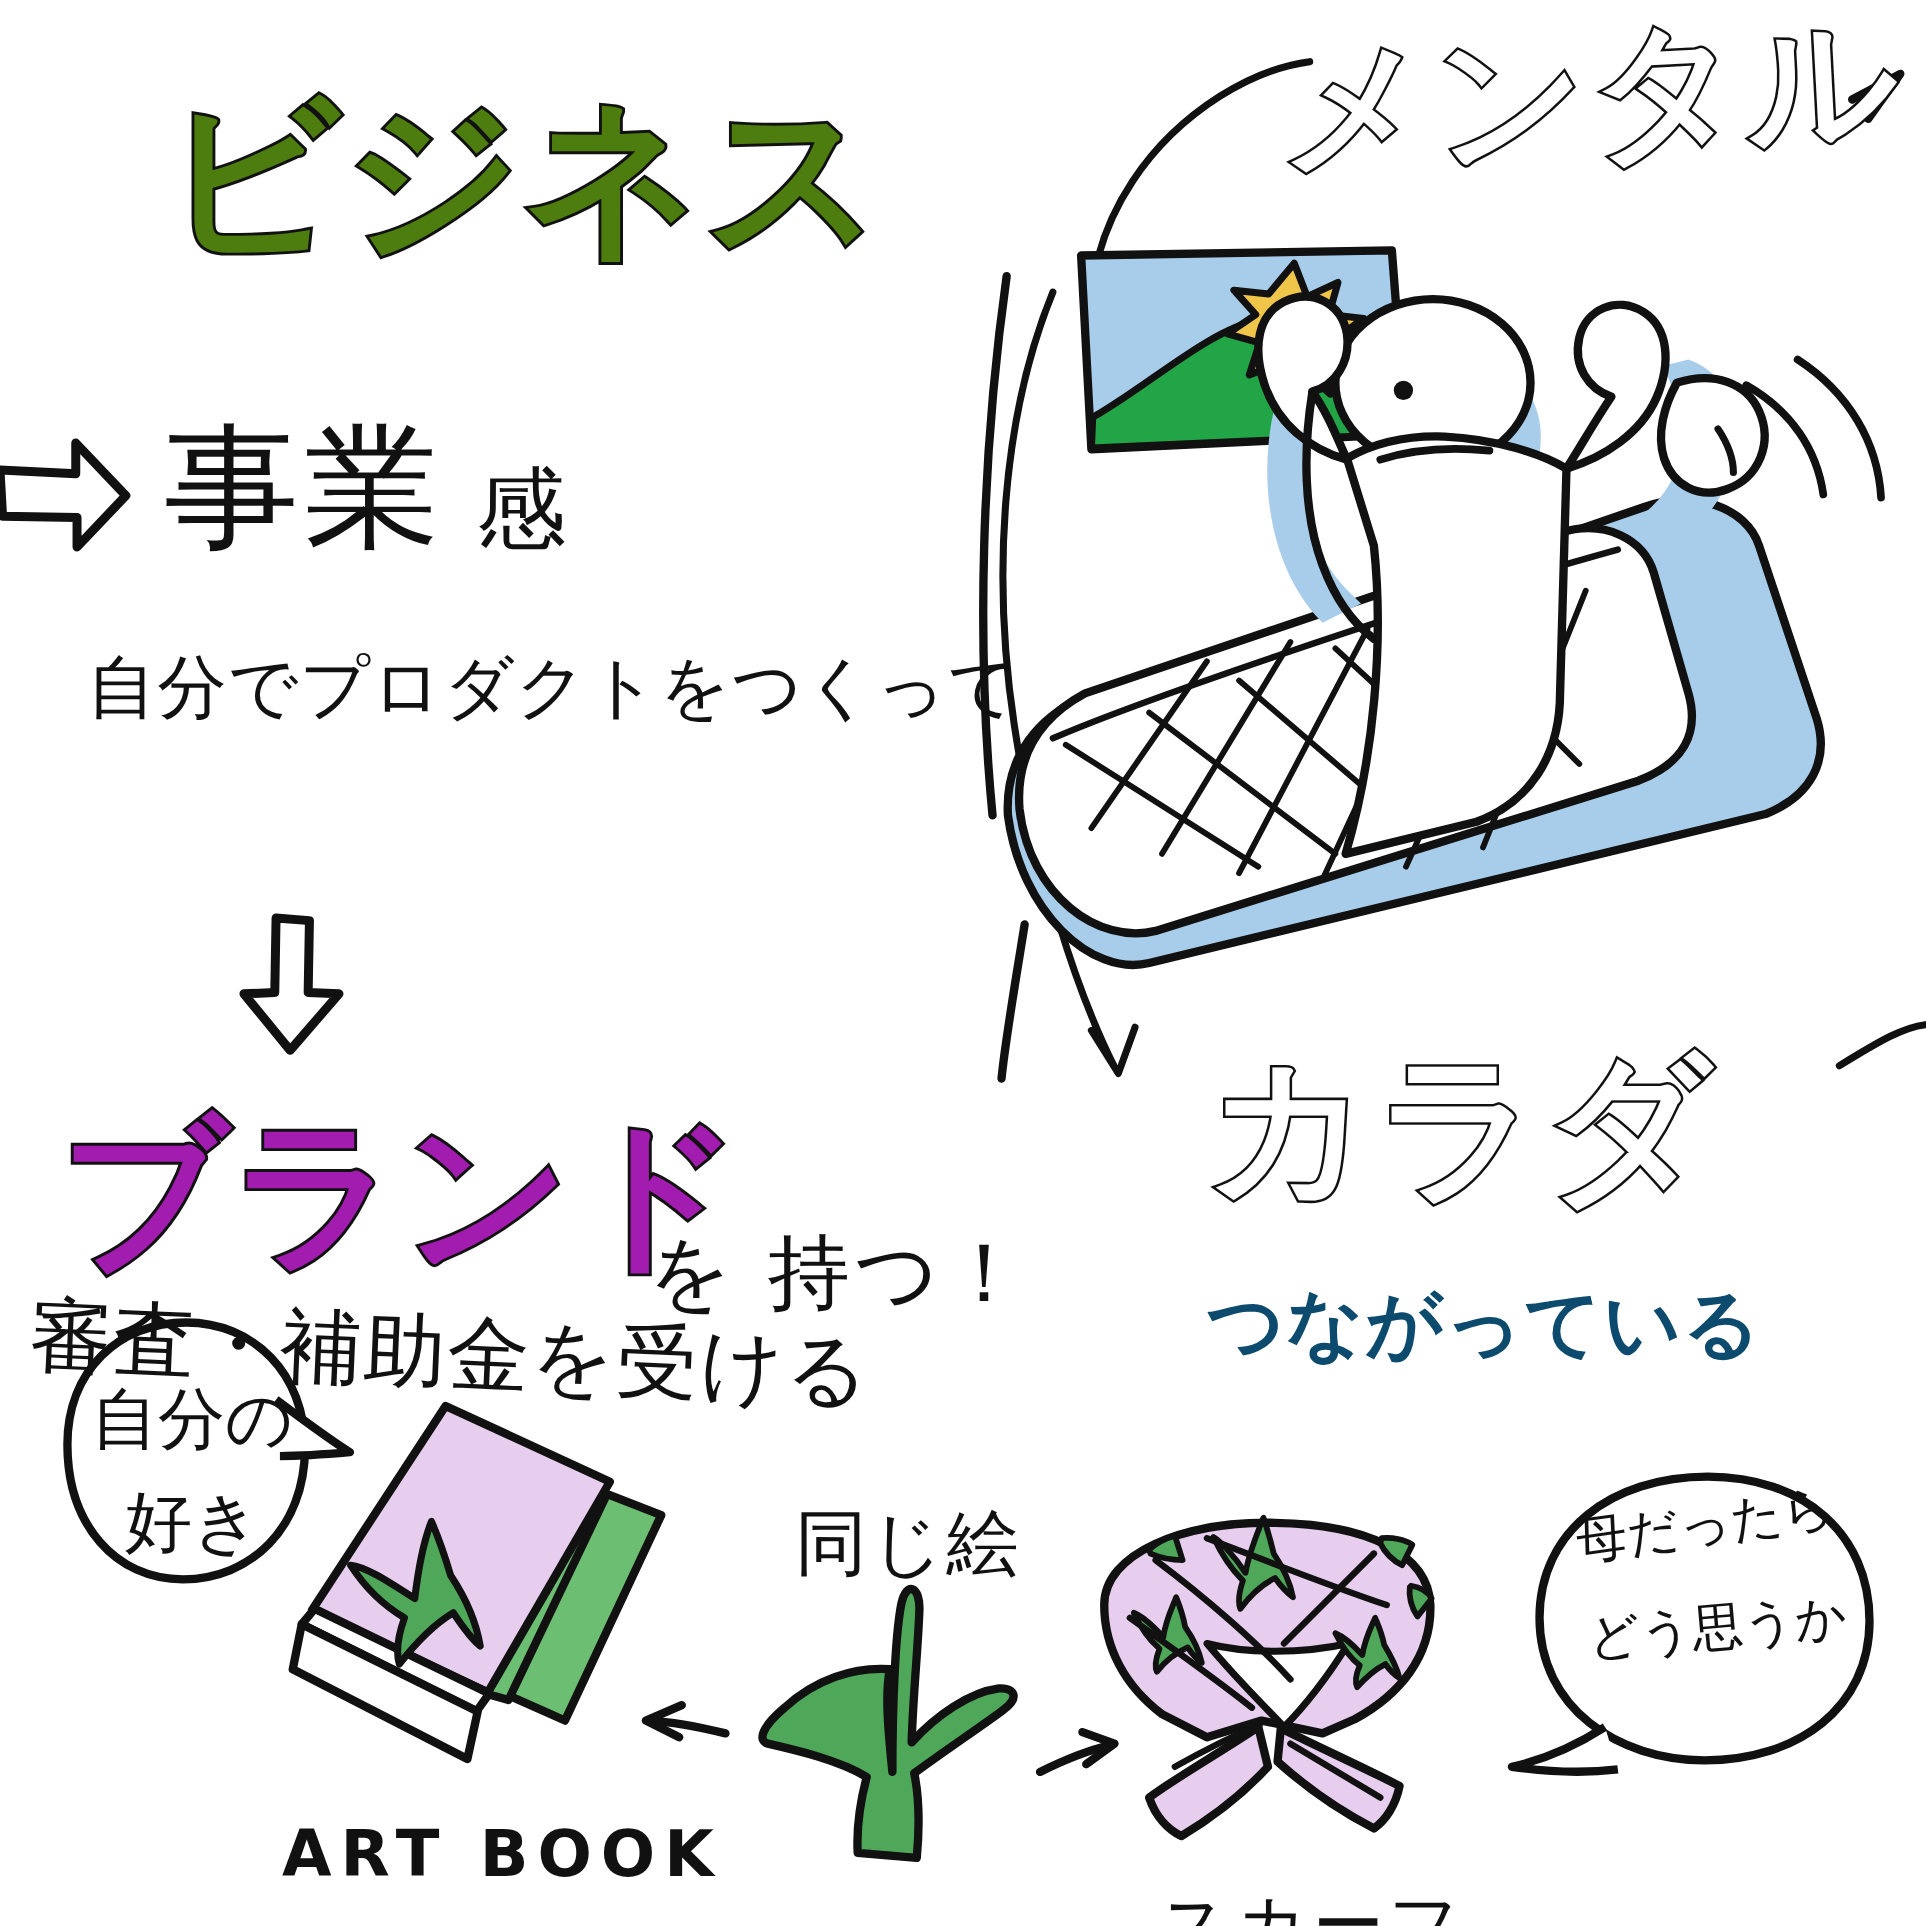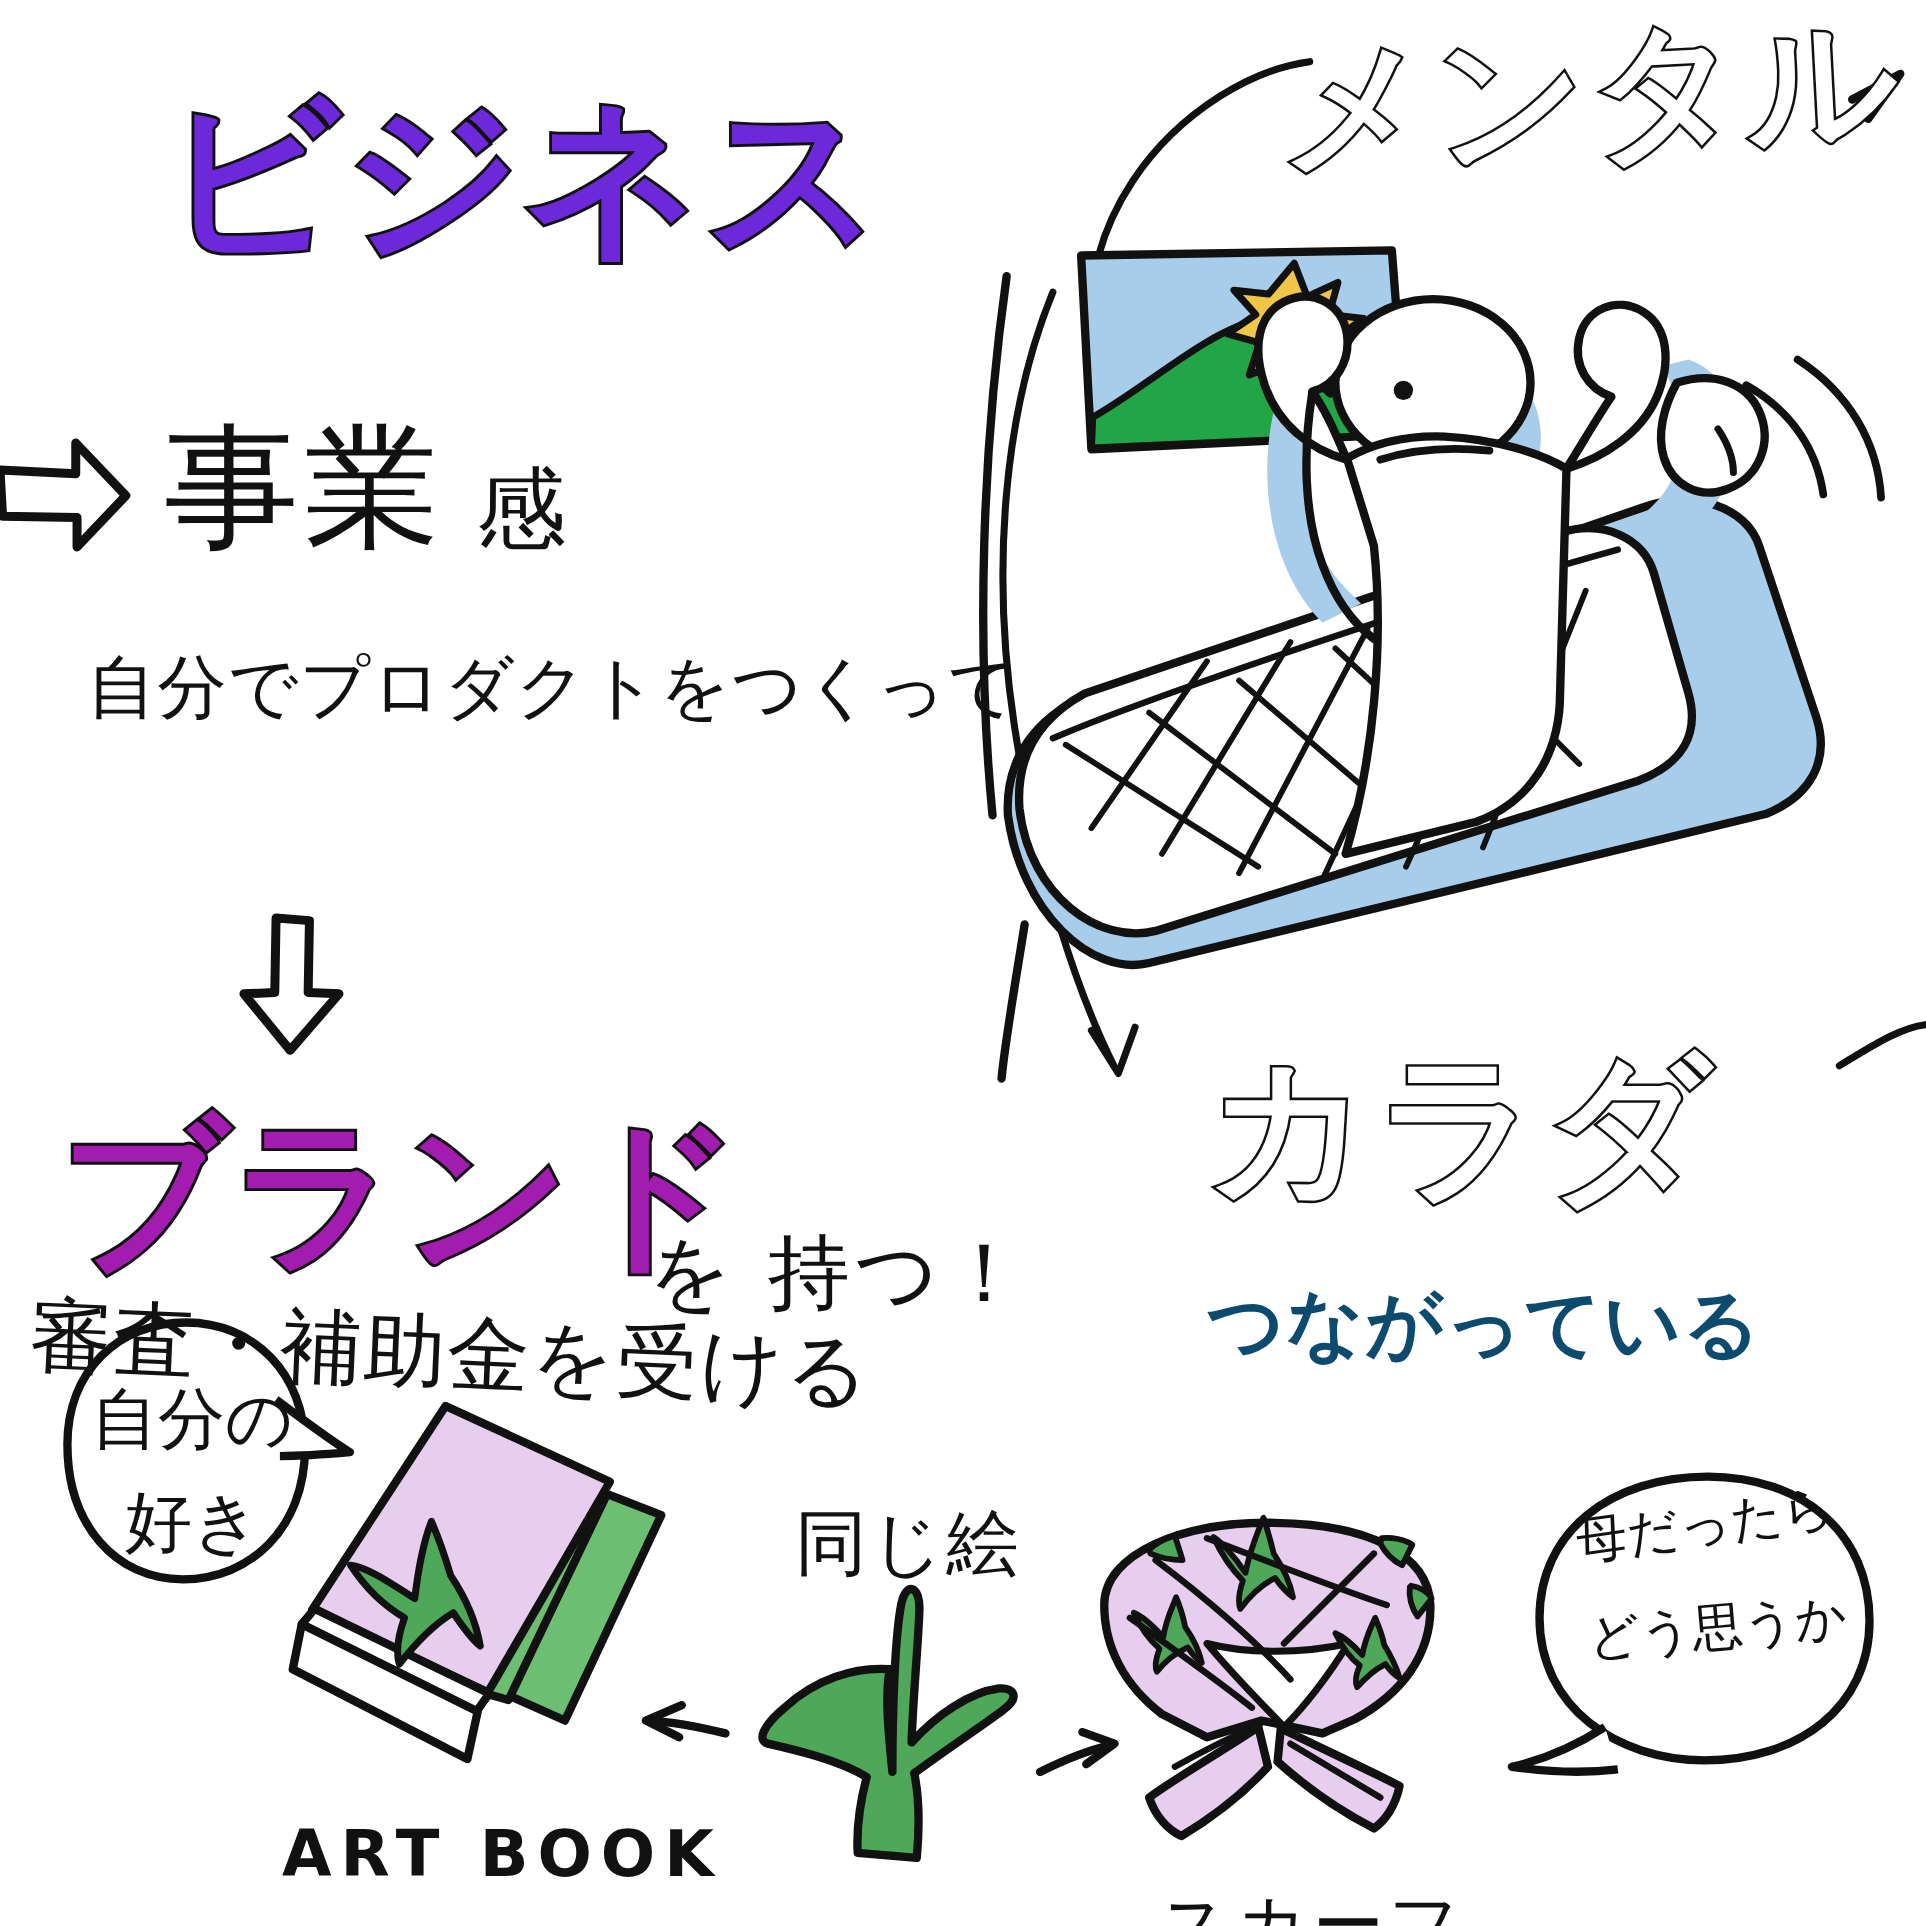--- a/index.html
+++ b/index.html
@@ -4,21 +4,21 @@
 <style>
   html,body{margin:0;padding:0;background:#ffffff;}
   body{width:1926px;height:1926px;position:relative;overflow:hidden;
        font-family:"DejaVu Sans","Liberation Sans",sans-serif;}
   #stage{position:absolute;inset:0;width:1926px;height:1926px;}
   svg.layer{position:absolute;left:0;top:0;width:1926px;height:1926px;}
   .txt{position:absolute;white-space:nowrap;color:#111;}
 
   
   .hl{font-weight:bold;letter-spacing:.02em;}
-  .fill-yellow{color:#6d28d9;-webkit-text-stroke:5.8px #111;paint-order:stroke fill;text-align:right;}
+  .fill-yellow{color:#4d7c0f;-webkit-text-stroke:5.8px #111;paint-order:stroke fill;text-align:right;}
   .fill-lav{color:#a21caf;-webkit-text-stroke:5.8px #111;paint-order:stroke fill;}
   .outline-white{color:#ffffff;-webkit-text-stroke:5.1px #111;paint-order:stroke fill;}
   .ink{color:#111;}
   .bold-ink{color:#0c4a6e;font-weight:bold;}
   .hand{font-family:"DejaVu Sans","Liberation Sans",sans-serif;}
 </style>
 </head>
 <body>
 
 <div id="stage">

